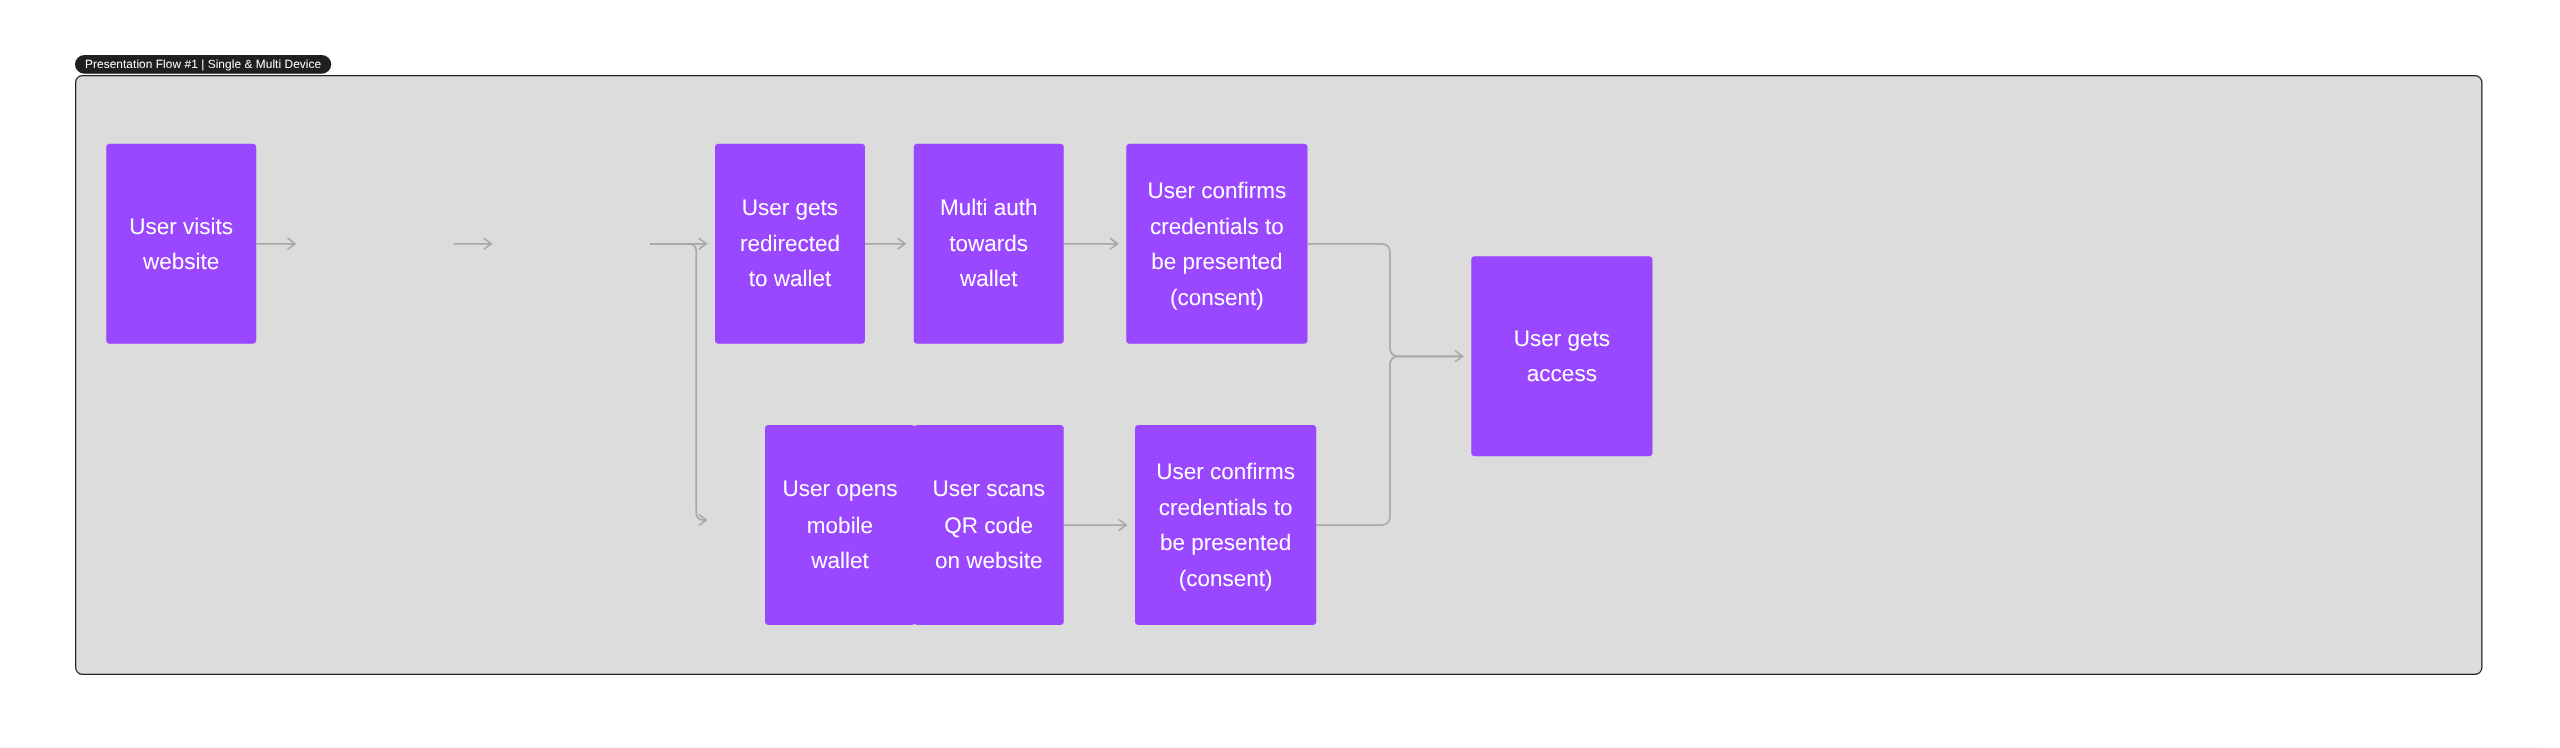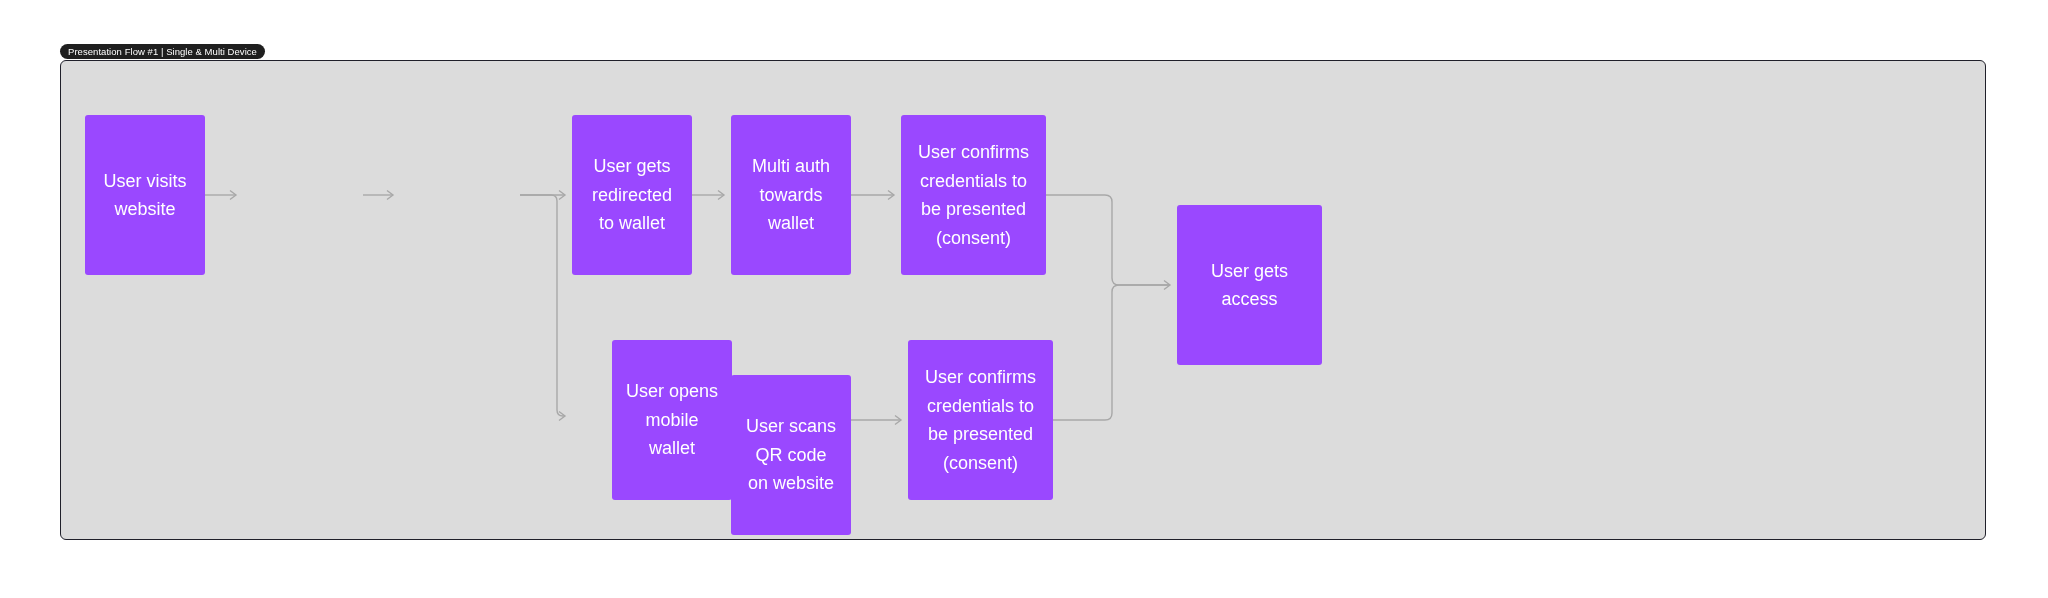--- a/index.html
+++ b/index.html
@@ -170,21 +170,21 @@
 
   <div class="node" style="left:901px; top:115px; width:145px; height:160px;">User confirms
 credentials to
 be presented
 (consent)</div>
 
   <div class="node" style="left:572px; top:340px; width:120px; height:160px;margin-left:40px;">User opens
 mobile
 wallet</div>
 
-  <div class="node" style="left:731px; top:340px; width:120px; height:160px;margin-top:35px;">User scans
+  <div class="node" style="left:731px; top:340px; width:120px; height:160px;">User scans
 QR code
 on website</div>
 
   <div class="node" style="left:908px; top:340px; width:145px; height:160px;">User confirms
 credentials to
 be presented
 (consent)</div>
 
   <div class="node" style="left:1177px; top:205px; width:145px; height:160px;">User gets
 access</div>

